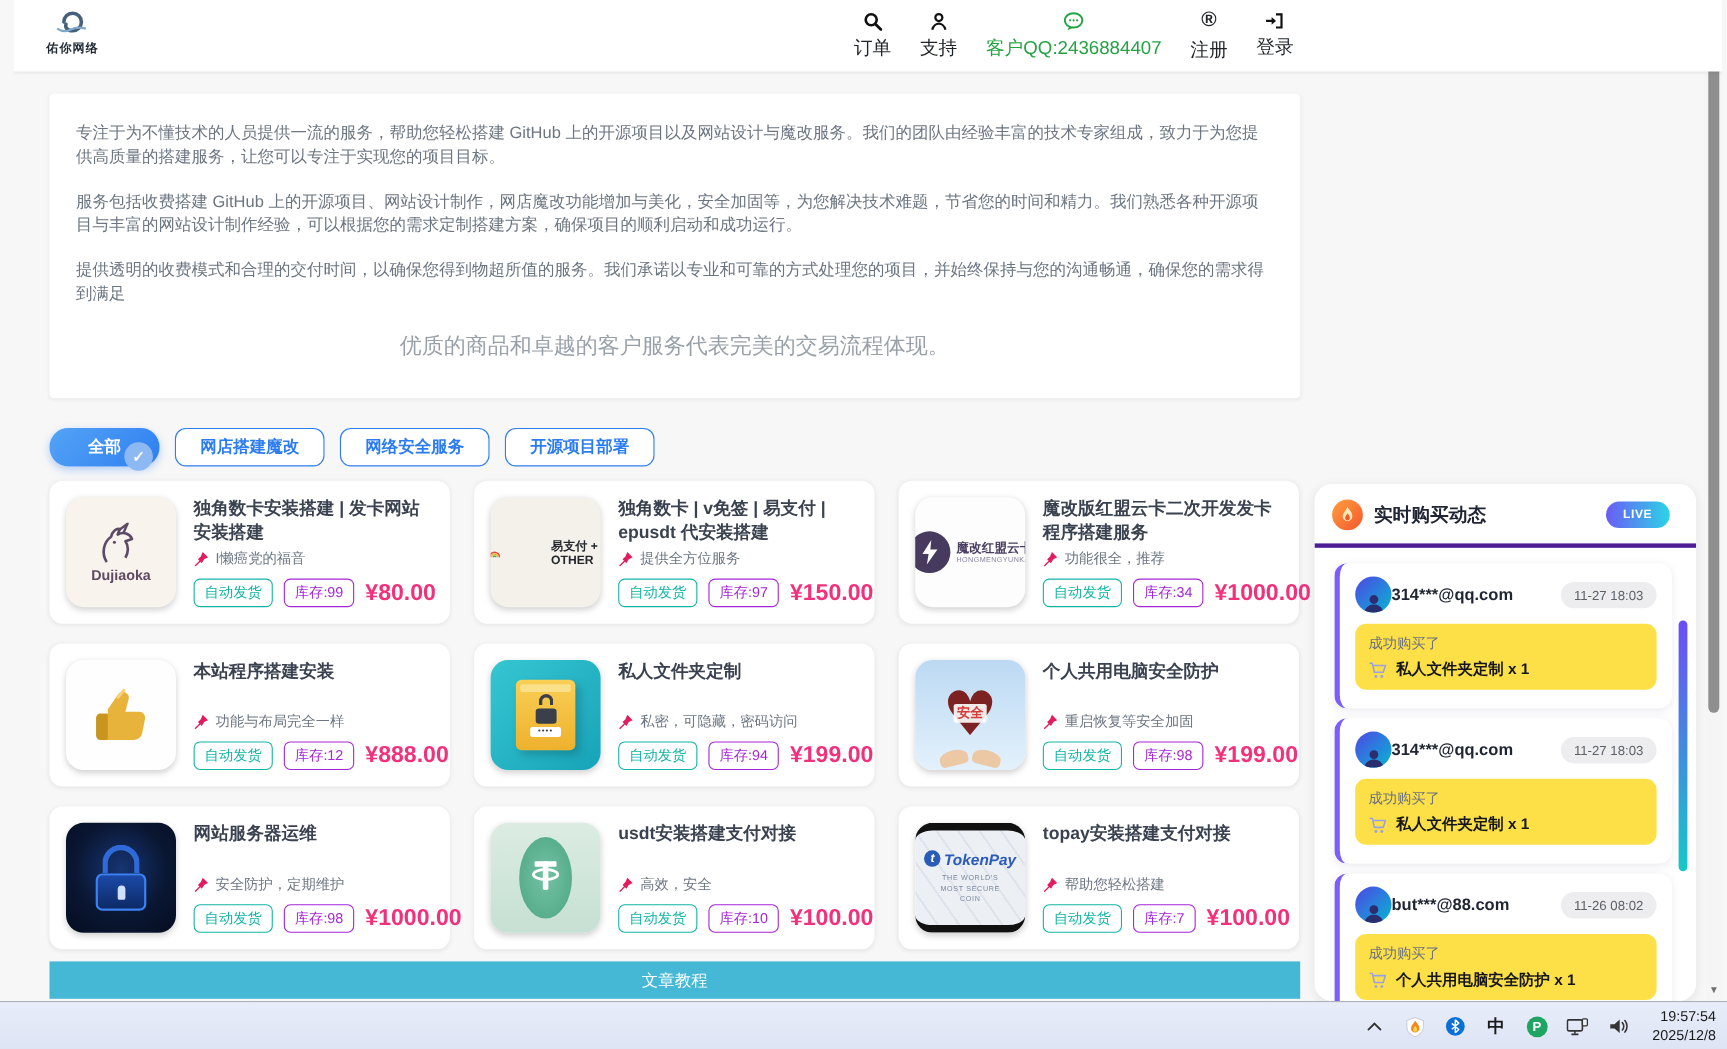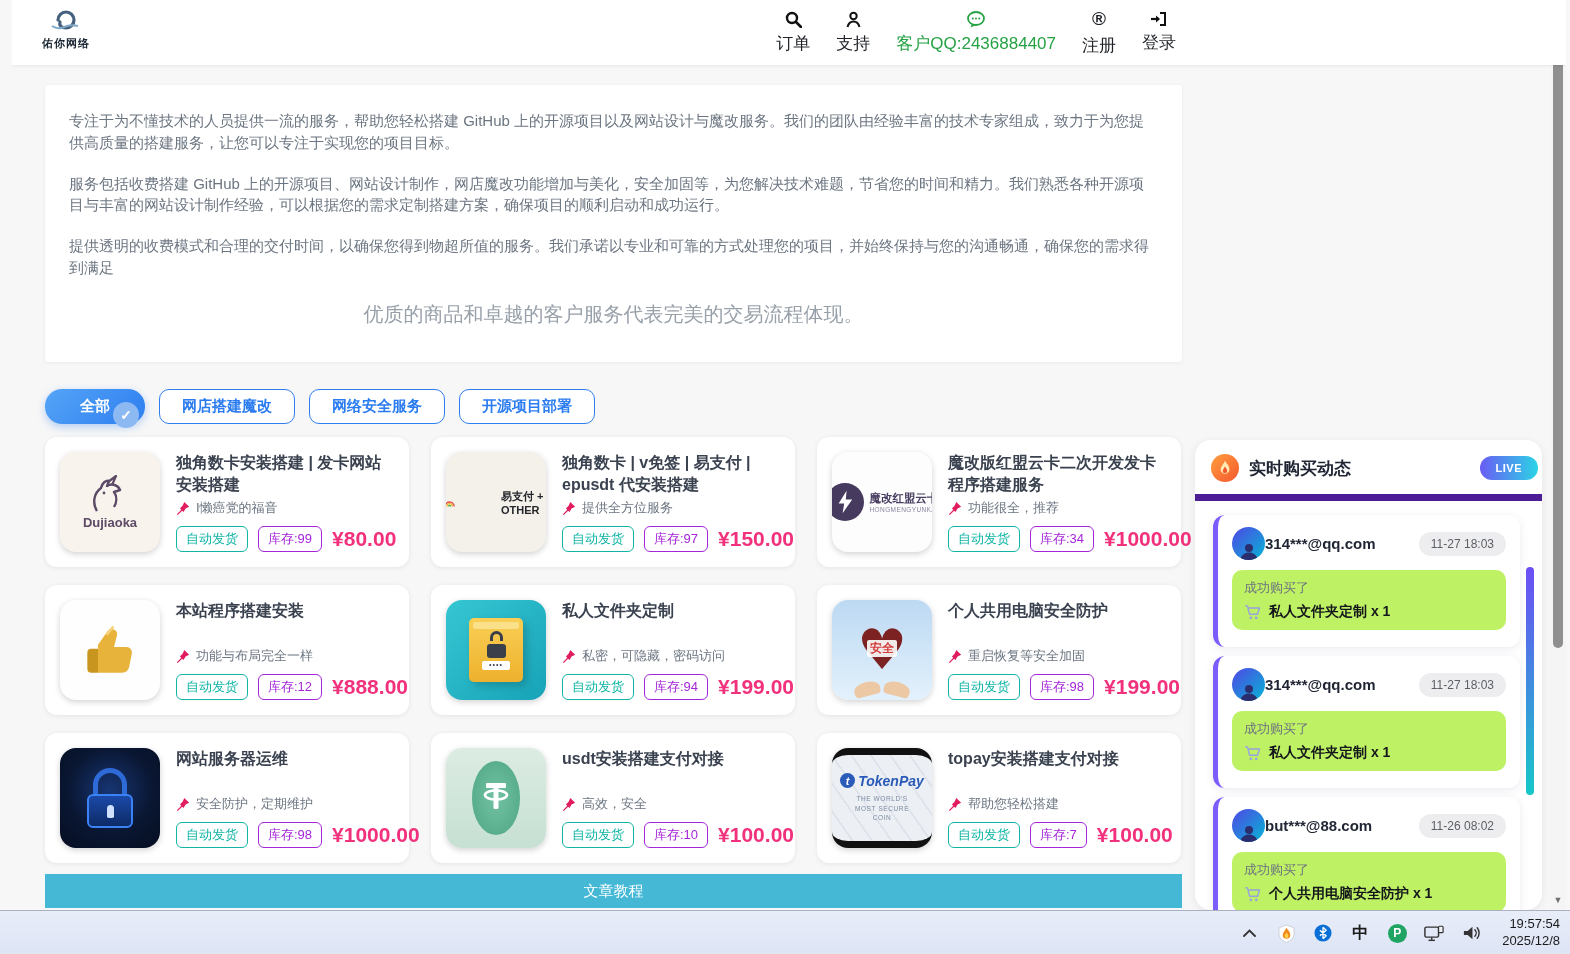--- a/index.html
+++ b/index.html
@@ -79,31 +79,31 @@
   .tp-row { display:flex; align-items:center; gap:3px; }
   .tp-t { width:15px; height:15px; border-radius:50%; background:#2b5bb8; color:#fff; font-size:11px; font-weight:bold; font-style:italic; display:flex; align-items:center; justify-content:center; }
   .tp-label { font-size:14px; font-weight:700; font-style:italic; color:#2b5bb8; }
   .tp-sub { margin-top:5px; font-size:6.5px; color:#7c8aa0; letter-spacing:.6px; text-align:center; line-height:1.5; width:70px; }
 
   
   .article-bar { position:absolute; left:0; top:789px; width:100%; height:34px; background:#45b8d6; color:#fff; font-size:15px; display:flex; align-items:center; justify-content:center; cursor:pointer; }
 
   
   .feed { position:absolute; left:1183px; top:440px; width:347px; height:470px; background:#fff; border-radius:16px; box-shadow:0 2px 10px rgba(0,0,0,.08); overflow:hidden; }
-  .feed-head { display:flex; align-items:center; gap:10px; padding:14px 4px 12px 16px; border-bottom:7px solid #4c1d95; }
+  .feed-head { display:flex; align-items:center; gap:10px; padding:14px 24px 12px 16px; border-bottom:4px solid #4c1d95; }
   .fire { width:28px; height:28px; border-radius:50%; background:linear-gradient(135deg,#ff9f3e,#f4572e); display:flex; align-items:center; justify-content:center; }
   .feed-title { font-size:17px; font-weight:800; color:#1f2533; flex:1; }
   .live { background:linear-gradient(90deg,#6a5cf5,#2bd4e6); color:#fff; font-size:11px; font-weight:800; letter-spacing:.5px; padding:6px 16px; border-radius:999px; }
   .feed-body { position:relative; padding:14px 22px 0 18px; }
   .feed-item { position:relative; background:#fff; border-left:5px solid #7c5cfa; border-radius:12px; box-shadow:0 2px 8px rgba(60,60,120,.10); padding:12px 14px 12px 14px; margin-bottom:9px; height:132px; }
   .fi-head { display:flex; align-items:center; }
   .avatar { width:33px; height:33px; border-radius:50%; background:linear-gradient(135deg,#4f46e5,#06b6d4); display:flex; align-items:flex-end; justify-content:center; overflow:hidden; flex:0 0 auto; }
   .fi-user { font-size:15px; font-weight:700; color:#1f2533; flex:1; min-width:0; }
   .fi-time { background:#ededef; color:#5b5f66; font-size:12px; padding:5px 12px; border-radius:999px; white-space:nowrap; }
-  .fi-box { margin-top:10px; background:#bef264; border-radius:10px; padding:9px 12px; }
+  .fi-box { margin-top:10px; background:#fde047; border-radius:10px; padding:9px 12px; }
   .fi-action { font-size:13px; color:#6c7280; }
   .fi-prod { display:flex; align-items:center; gap:8px; margin-top:6px; font-size:14px; font-weight:800; color:#14161c; }
   .feed-scroll { position:absolute; right:8px; top:66px; width:8px; height:228px; border-radius:4px; background:linear-gradient(#6d4df6,#16c8c8); }
 
   
   .scrollbar { position:absolute; right:0; top:0; width:16px; height:910px; background:#f5f5f5; }
   .sb-arrow { position:absolute; left:0; width:16px; text-align:center; font-size:9px; color:#707070; }
   .sb-thumb { position:absolute; left:3px; top:18px; width:10px; height:630px; border-radius:5px; background:#8f8f8f; }
 
   

